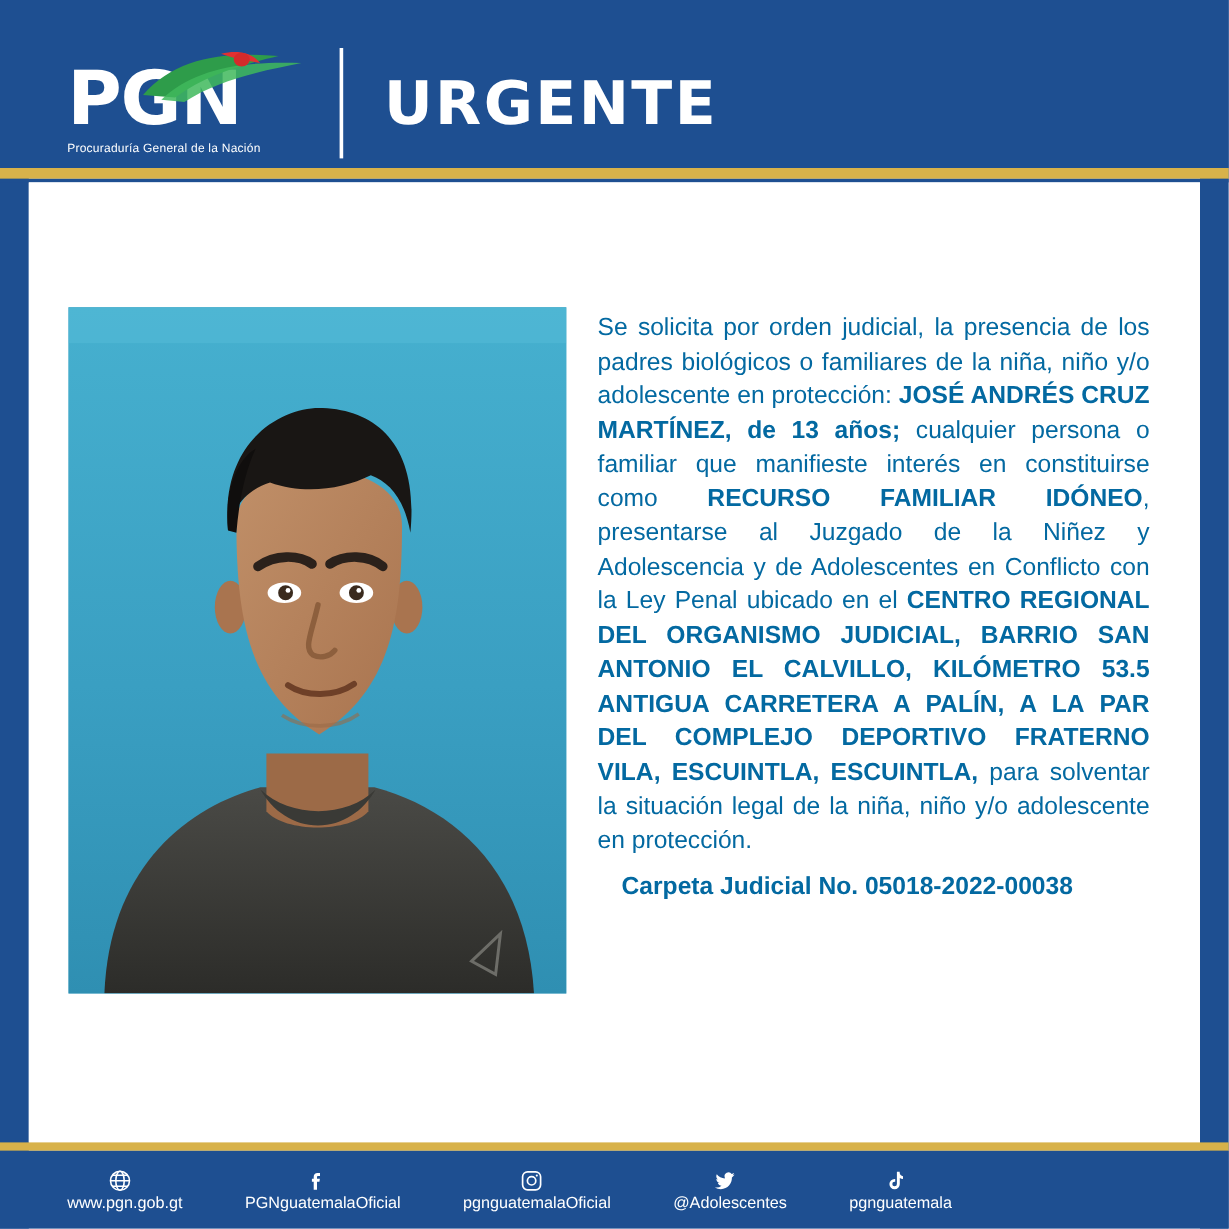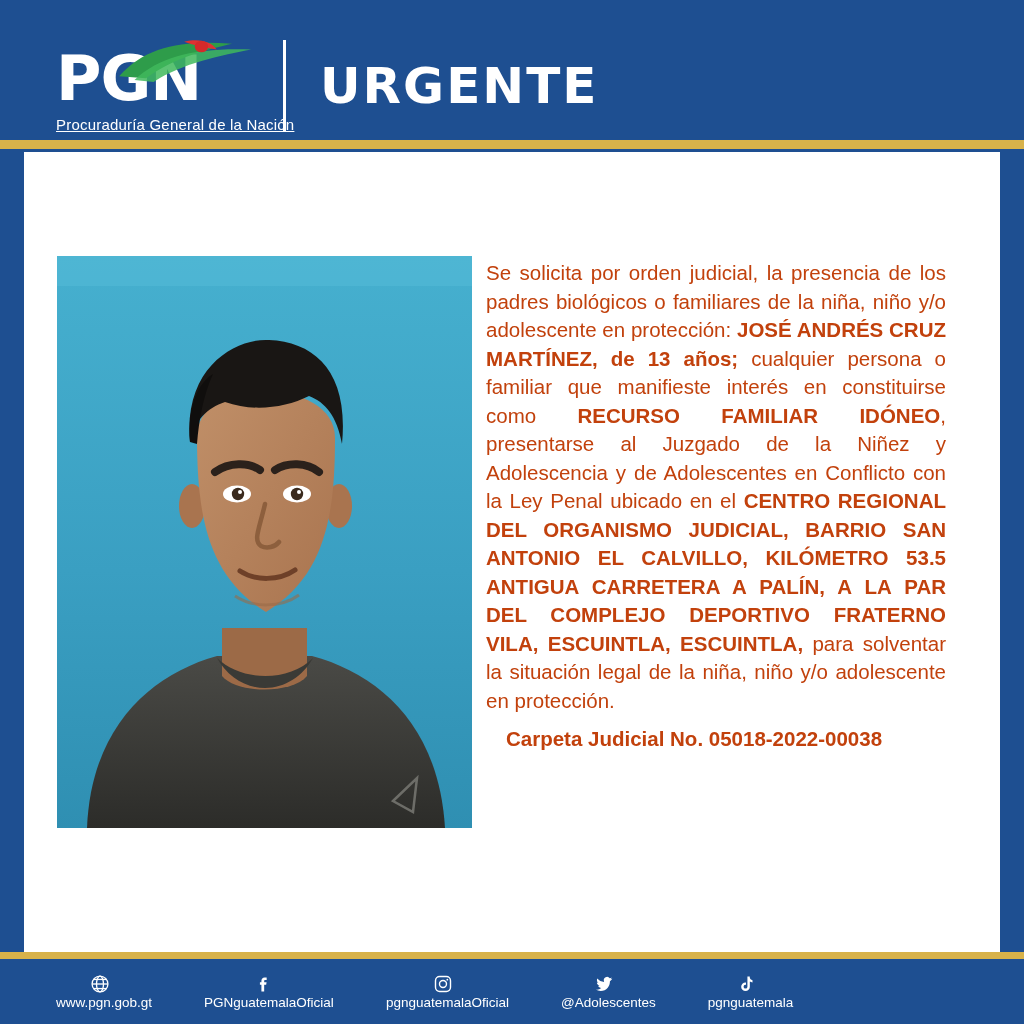--- a/index.html
+++ b/index.html
@@ -76,26 +76,25 @@
   .swoosh {
     position: absolute;
     left: 58px;
     top: -2px;
     width: 150px;
     height: 44px;
     overflow: visible;
   }
   .logo-sub {
     font-family: "Liberation Sans", sans-serif;
-    font-size: 15px;
+    font-size: 10px;
     color: #ffffff;
     letter-spacing: 0.2px;
     margin-top: 2px;
     white-space: nowrap;
-    text-decoration: underline;
   }
   .divider-vert {
     width: 3px;
     height: 92px;
     background: #ffffff;
     margin-left: 22px;
     margin-right: 34px;
   }
   .urgente {
     font-family: "DejaVu Sans", sans-serif;
@@ -137,24 +136,24 @@
     top: 104px;
     width: 415px;
     height: 572px;
     background: linear-gradient(180deg, #3fa8c8 0%, #3ba2c4 40%, #3598bb 100%);
     overflow: hidden;
   }
   .photo svg { display: block; }
 
   .text-col {
     position: absolute;
-    left: 462px;
+    left: 474px;
     top: 107px;
     width: 460px;
-    color: #c2410c;
+    color: #0369a1;
     font-family: "Liberation Sans", sans-serif;
     font-size: 20.5px;
     line-height: 28.5px;
     text-align: justify;
   }
   .text-col p {
     margin: 0;
   }
   .text-col .b {
     font-weight: bold;

